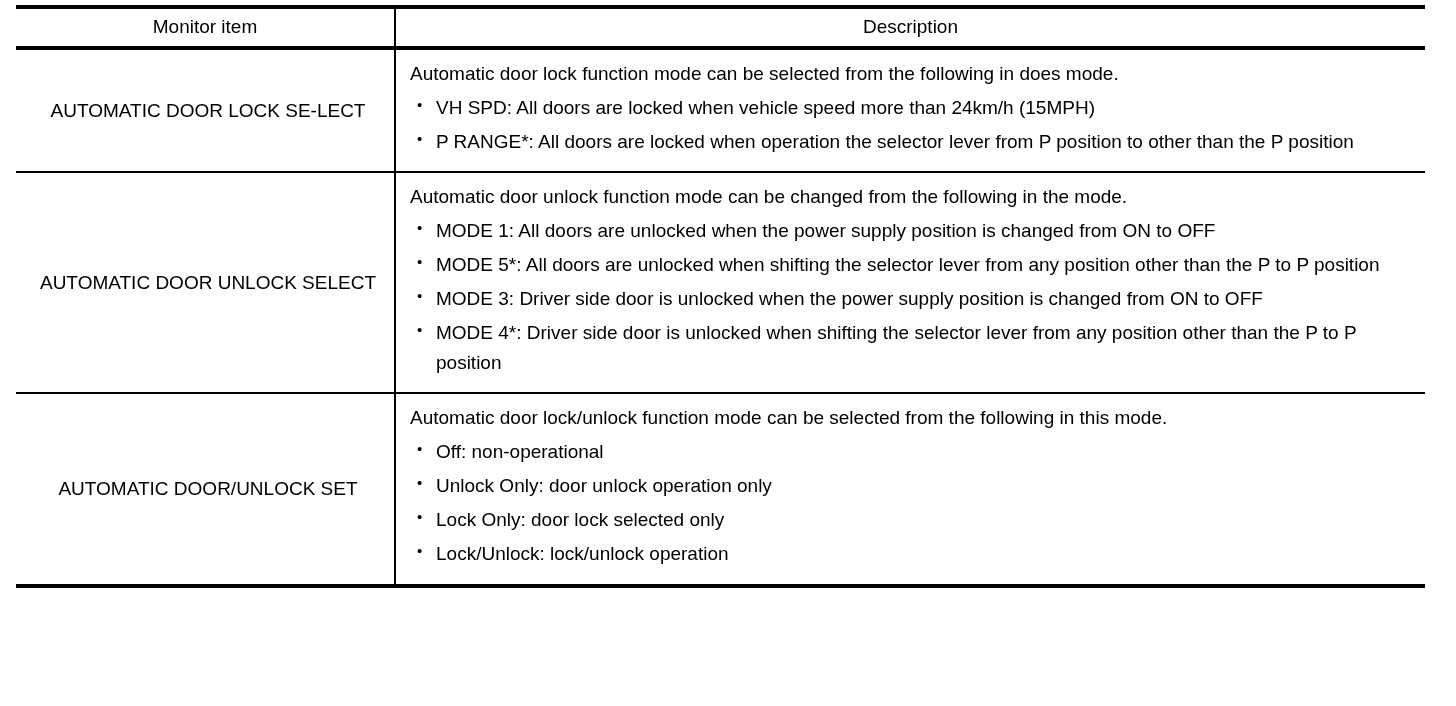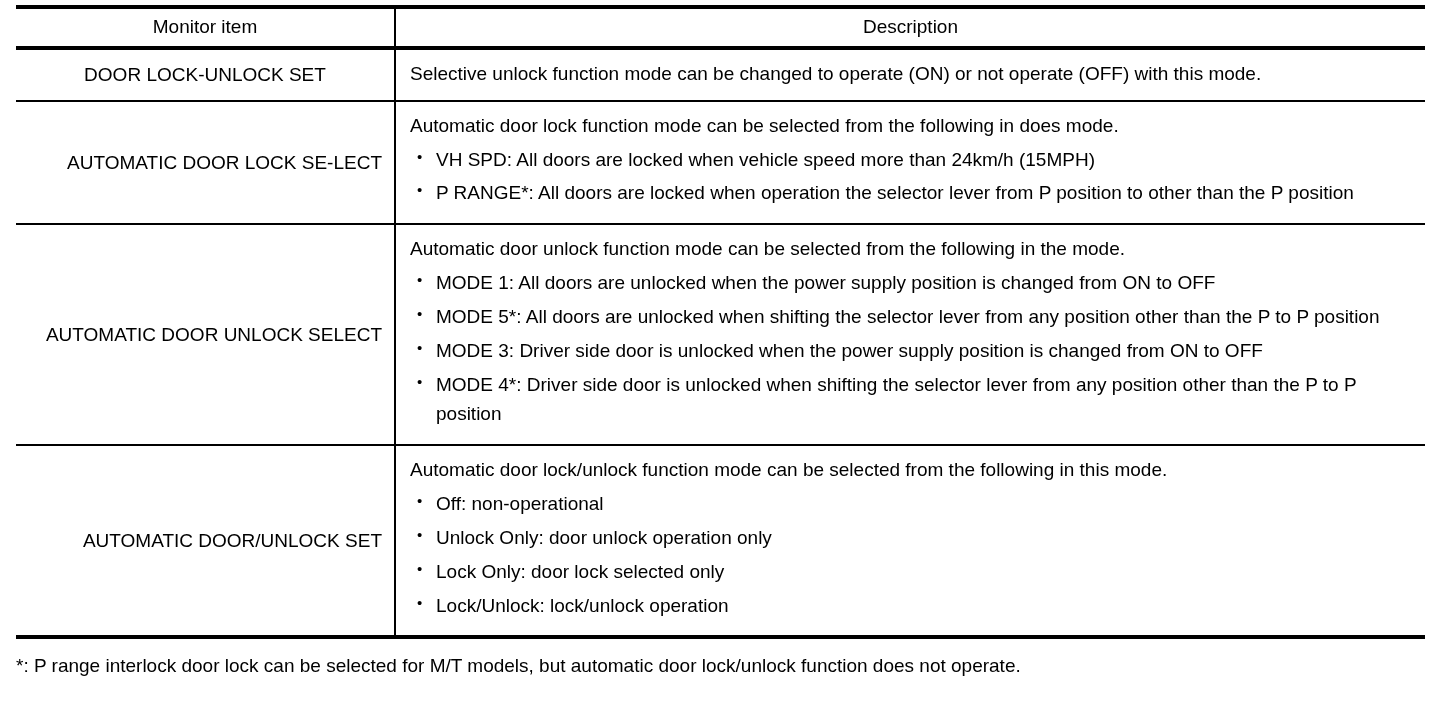--- a/index.html
+++ b/index.html
@@ -45,21 +45,21 @@
     border-top: 2px solid #000;
     vertical-align: middle;
     font-size: 19px;
     line-height: 1.57;
   }
   tbody tr:first-child td { border-top: none; }
 
   td.cell-item {
     border-right: 2px solid #000;
     padding: 10px 12px 10px 18px;
-    text-align: right;
+    text-align: center;
   }
   td.cell-item.center { text-align: center; padding-left: 12px; }
 
   td.cell-desc {
     padding: 9px 10px 11px 14px;
     text-align: left;
   }
 
   .desc-lead {
     margin: 0;
@@ -102,39 +102,33 @@
       <col class="col-desc">
     </colgroup>
     <thead>
       <tr>
         <th class="th-item">Monitor item</th>
         <th class="th-desc">Description</th>
       </tr>
     </thead>
     <tbody id="table-body">
         <tr>
-          <td class="cell-item center">DOOR LOCK-UNLOCK SET</td>
-          <td class="cell-desc">
-            <p class="desc-lead">Selective unlock function mode can be changed to operate (ON) or not operate (OFF) with this mode.</p>
-          </td>
-        </tr>
-        <tr>
           <td class="cell-item">AUTOMATIC DOOR LOCK SE-LECT</td>
           <td class="cell-desc">
             <p class="desc-lead">Automatic door lock function mode can be selected from the following in does mode.</p>
             <ul class="desc-list">
               <li>VH SPD: All doors are locked when vehicle speed more than 24km/h (15MPH)</li>
               <li>P RANGE*: All doors are locked when operation the selector lever from P position to other than the P position</li>
             </ul>
           </td>
         </tr>
         <tr>
           <td class="cell-item">AUTOMATIC DOOR UNLOCK SELECT</td>
           <td class="cell-desc">
-            <p class="desc-lead">Automatic door unlock function mode can be selected from the following in the mode.</p>
+            <p class="desc-lead">Automatic door unlock function mode can be changed from the following in the mode.</p>
             <ul class="desc-list">
               <li>MODE 1: All doors are unlocked when the power supply position is changed from ON to OFF</li>
               <li>MODE 5*: All doors are unlocked when shifting the selector lever from any position other than the P to P position</li>
               <li>MODE 3: Driver side door is unlocked when the power supply position is changed from ON to OFF</li>
               <li>MODE 4*: Driver side door is unlocked when shifting the selector lever from any position other than the P to P position</li>
             </ul>
           </td>
         </tr>
         <tr>
           <td class="cell-item">AUTOMATIC DOOR/UNLOCK SET</td>
@@ -144,15 +138,14 @@
               <li>Off: non-operational</li>
               <li>Unlock Only: door unlock operation only</li>
               <li>Lock Only: door lock selected only</li>
               <li>Lock/Unlock: lock/unlock operation</li>
             </ul>
           </td>
         </tr>
       </tbody>
   </table>
 
-  <p class="footnote">*: P range interlock door lock can be selected for M/T models, but automatic door lock/unlock function does not operate.</p>
 
 </div>
 
 </body></html>

